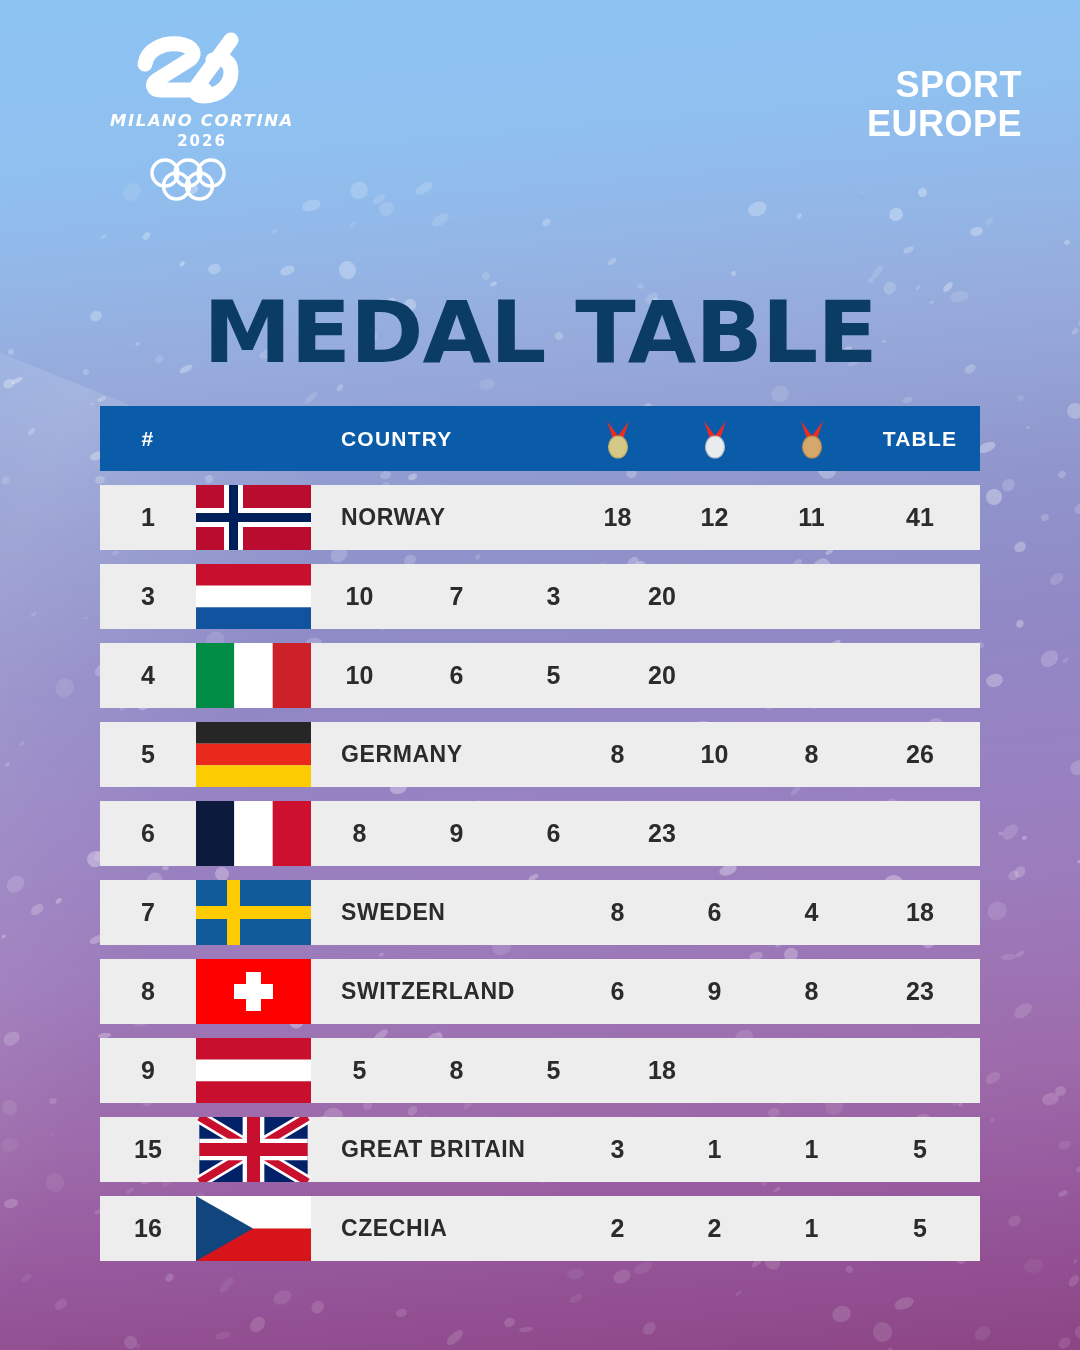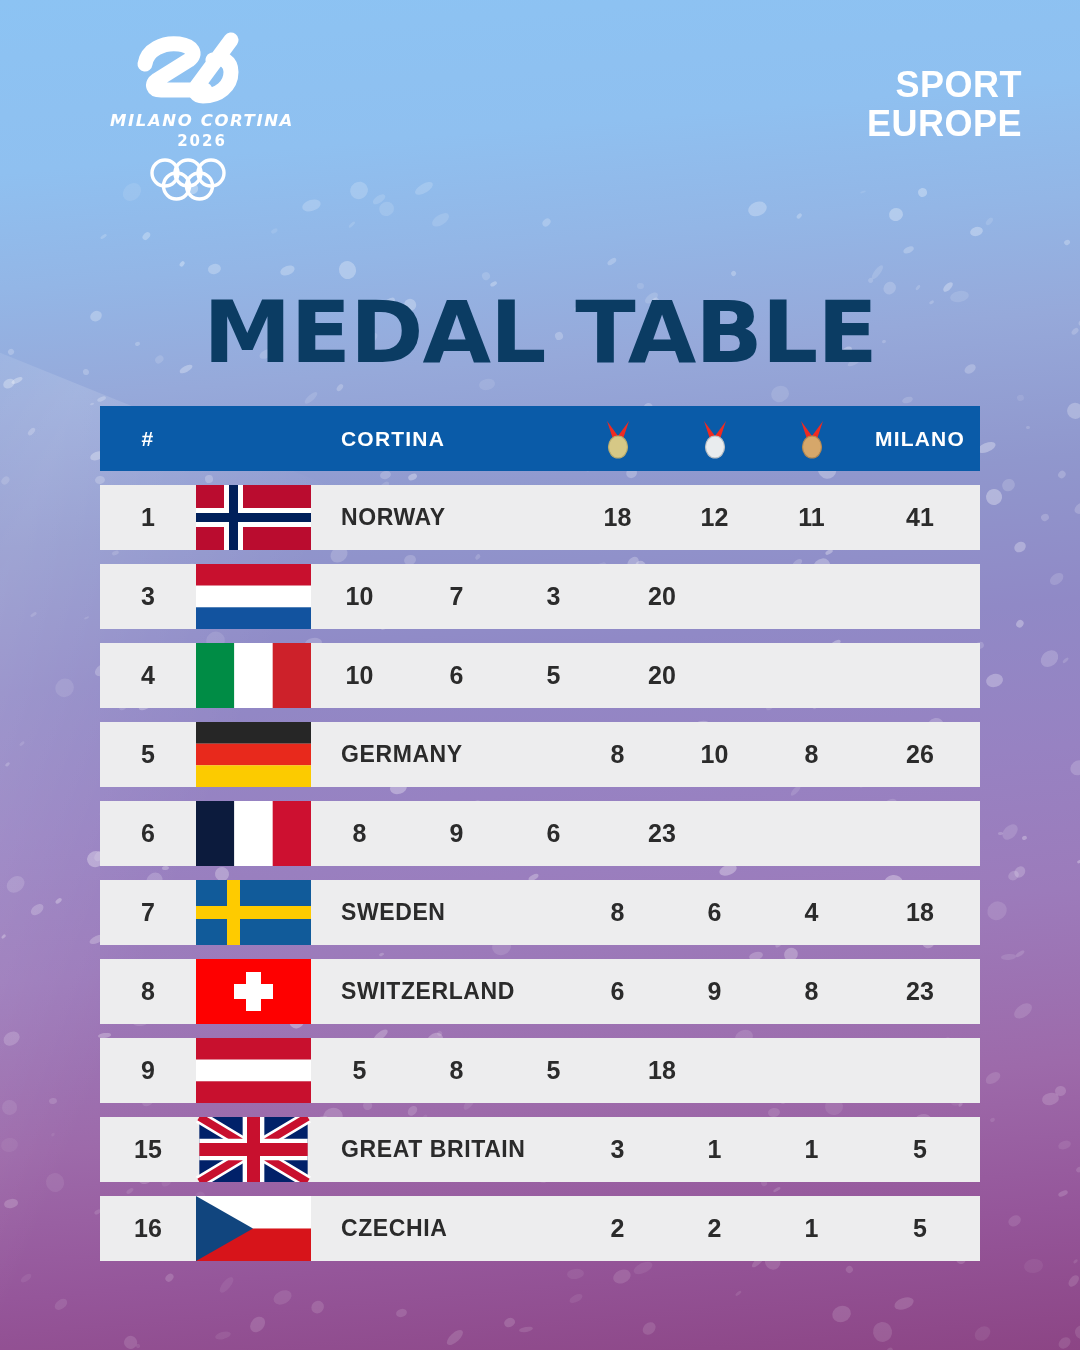--- a/index.html
+++ b/index.html
@@ -553,21 +553,21 @@
   <div>EUROPE</div>
 </div>
 
 <div class="title">MEDAL TABLE</div>
 
 <div class="table">
 
   <div class="row thead">
     <div class="c-rank">#</div>
     <div class="c-flag"></div>
-    <div class="c-country">CORTINA</div>
+    <div class="c-country">COUNTRY</div>
 
     <div class="c-medal">
       <svg class="medal-ico" viewBox="0 0 34 40">
         <path d="M6 2 L17 17 L12 20 Z" fill="#ef2b21"></path>
         <path d="M28 2 L17 17 L22 20 Z" fill="#ef2b21"></path>
         <ellipse cx="17" cy="28" rx="9.5" ry="11" fill="#d6c886" stroke="#b9ac6e" stroke-width="1.2"></ellipse>
       </svg>
     </div>
 
     <div class="c-medal">
@@ -579,21 +579,21 @@
     </div>
 
     <div class="c-medal">
       <svg class="medal-ico" viewBox="0 0 34 40">
         <path d="M6 2 L17 17 L12 20 Z" fill="#ef2b21"></path>
         <path d="M28 2 L17 17 L22 20 Z" fill="#ef2b21"></path>
         <ellipse cx="17" cy="28" rx="9.5" ry="11" fill="#d6a76a" stroke="#b48851" stroke-width="1.2"></ellipse>
       </svg>
     </div>
 
-    <div class="c-total">MILANO</div>
+    <div class="c-total">TABLE</div>
   </div>
 
   <div id="rows">
       <div class="row trow">
         <div class="c-rank">1</div>
         <div class="c-flag">
           <div class="flagbox">
             <svg viewBox="0 0 115 65">
               <rect width="115" height="65" fill="#ba0c2f"></rect>
      <rect x="28" y="0" width="19" height="65" fill="#fff"></rect>

